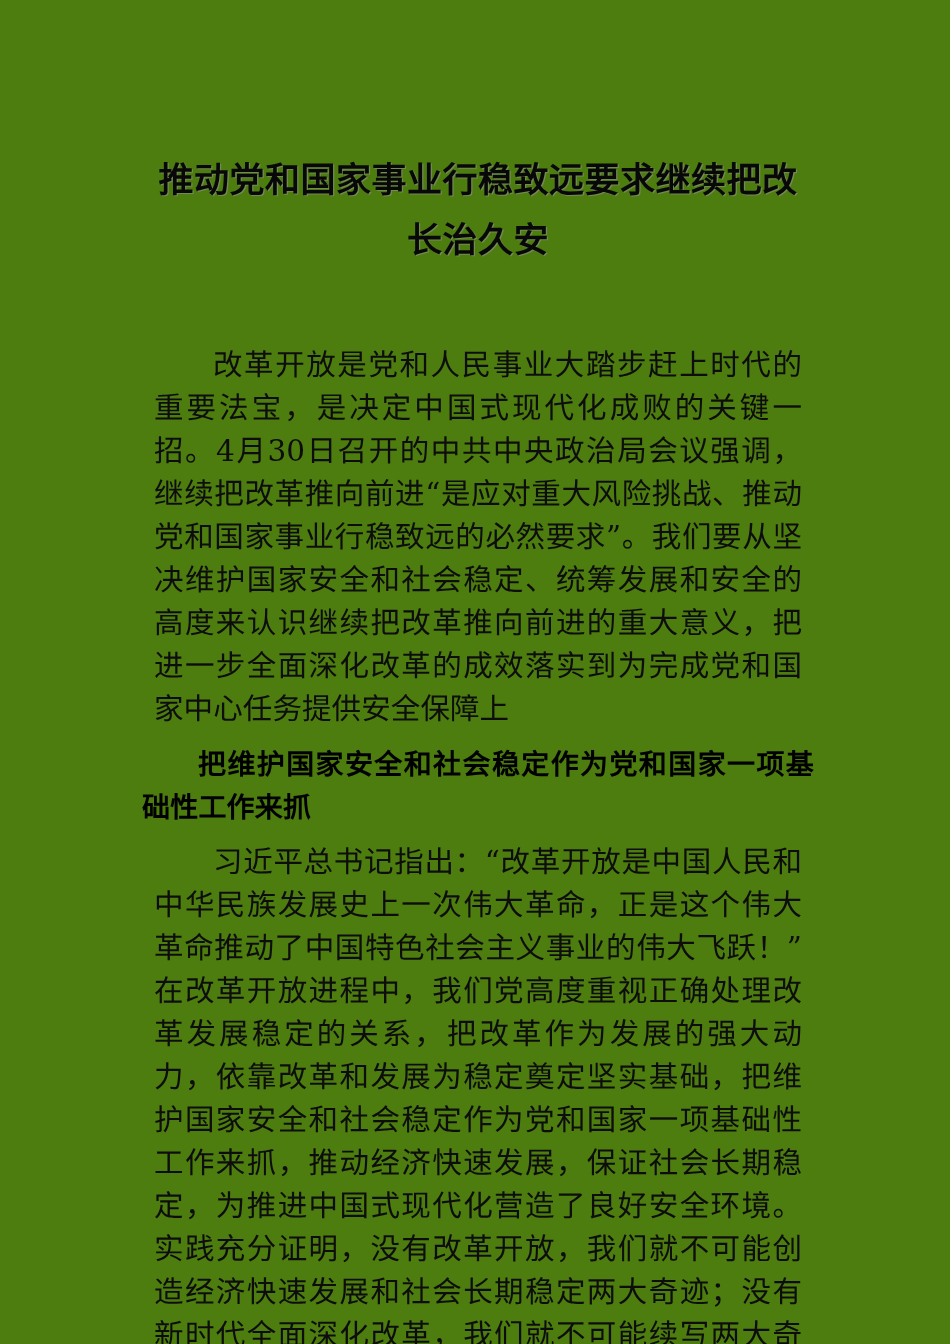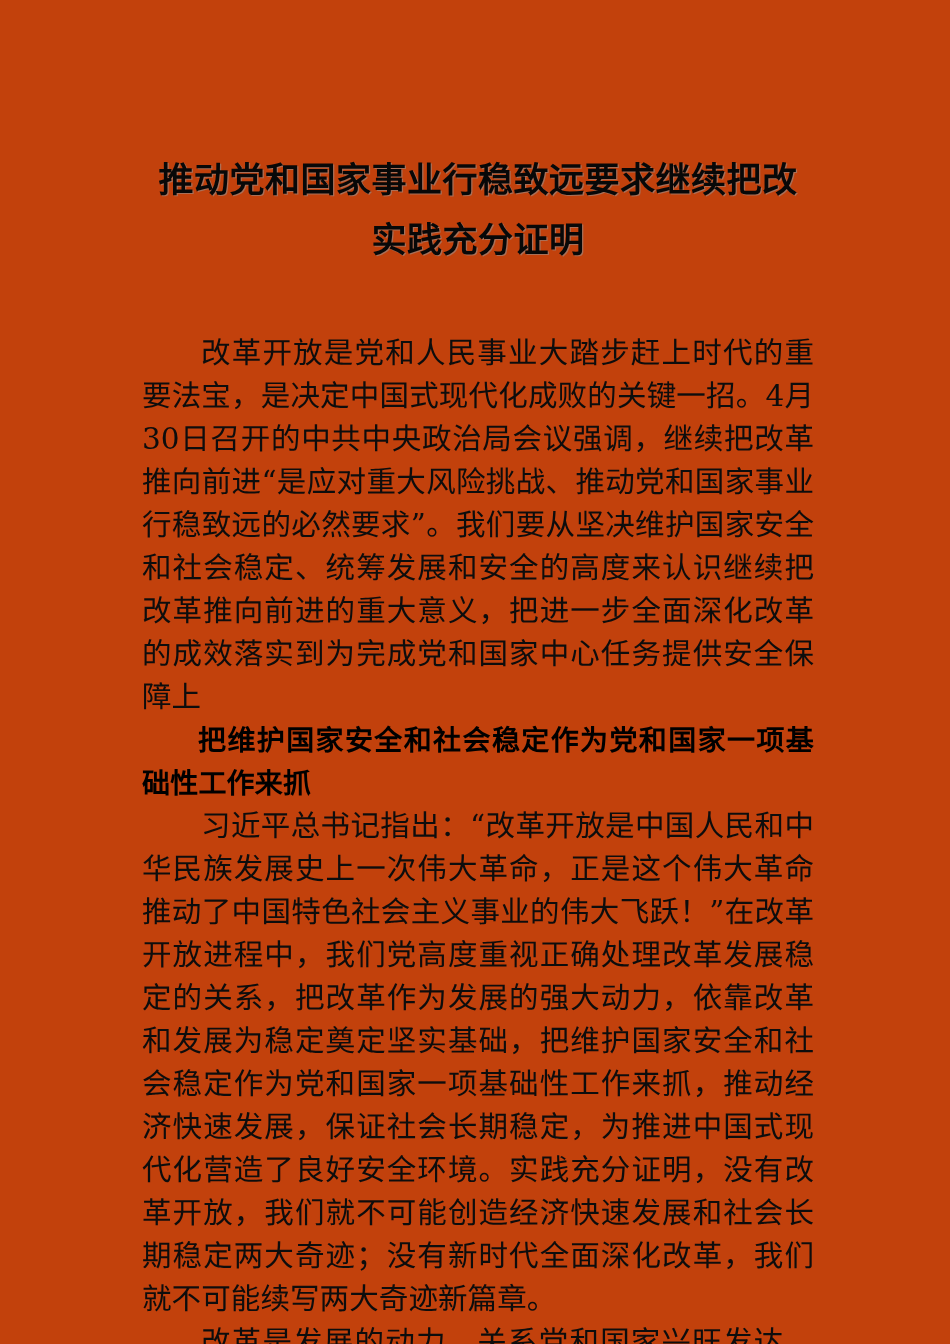--- a/index.html
+++ b/index.html
@@ -15,21 +15,21 @@
     overflow: hidden;
     font-family: "DejaVu Serif", serif;
     color: #000000;
     -webkit-font-smoothing: antialiased;
   }
 
   .page {
     position: relative;
     width: 950px;
     height: 1344px;
-    background: #c2410c;
+    background: #4d7c0f;
     box-sizing: border-box;
   }
 
   .content {
     position: absolute;
     left: 142px;
     top: 150px;
     width: 672px;
   }
 
@@ -53,21 +53,21 @@
   }
 
   
   .body-para {
     font-family: "DejaVu Serif", "Liberation Serif", serif;
     font-size: 29.5px;
     line-height: 43px;
     text-align: justify;
     text-justify: inter-character;
     text-indent: 59px;
-    margin: 0;
+    margin: 12px;
     padding: 0;
     word-break: break-all;
     color: #0d0d0d;
     letter-spacing: 0.1px;
   }
 
   
   .sub-heading {
     font-family: "DejaVu Sans", "Liberation Sans", sans-serif;
     font-weight: 700;
@@ -89,21 +89,21 @@
 </style>
 </head>
 <body>
 
 <div class="page">
 
   <div class="content">
 
     <h1 class="doc-title">
       <span class="title-line">推动党和国家事业行稳致远要求继续把改</span>
-      <span class="title-line">实践充分证明</span>
+      <span class="title-line">长治久安</span>
     </h1>
 
     <div class="spacer-first"></div>
 
     <p class="body-para">改革开放是党和人民事业大踏步赶上时代的重要法宝，是决定中国式现代化成败的关键一招。4月30日召开的中共中央政治局会议强调，继续把改革推向前进“是应对重大风险挑战、推动党和国家事业行稳致远的必然要求”。我们要从坚决维护国家安全和社会稳定、统筹发展和安全的高度来认识继续把改革推向前进的重大意义，把进一步全面深化改革的成效落实到为完成党和国家中心任务提供安全保障上</p>
 
     <p class="sub-heading">把维护国家安全和社会稳定作为党和国家一项基础性工作来抓</p>
 
     <p class="body-para">习近平总书记指出：“改革开放是中国人民和中华民族发展史上一次伟大革命，正是这个伟大革命推动了中国特色社会主义事业的伟大飞跃！”在改革开放进程中，我们党高度重视正确处理改革发展稳定的关系，把改革作为发展的强大动力，依靠改革和发展为稳定奠定坚实基础，把维护国家安全和社会稳定作为党和国家一项基础性工作来抓，推动经济快速发展，保证社会长期稳定，为推进中国式现代化营造了良好安全环境。实践充分证明，没有改革开放，我们就不可能创造经济快速发展和社会长期稳定两大奇迹；没有新时代全面深化改革，我们就不可能续写两大奇迹新篇章。</p>
 

